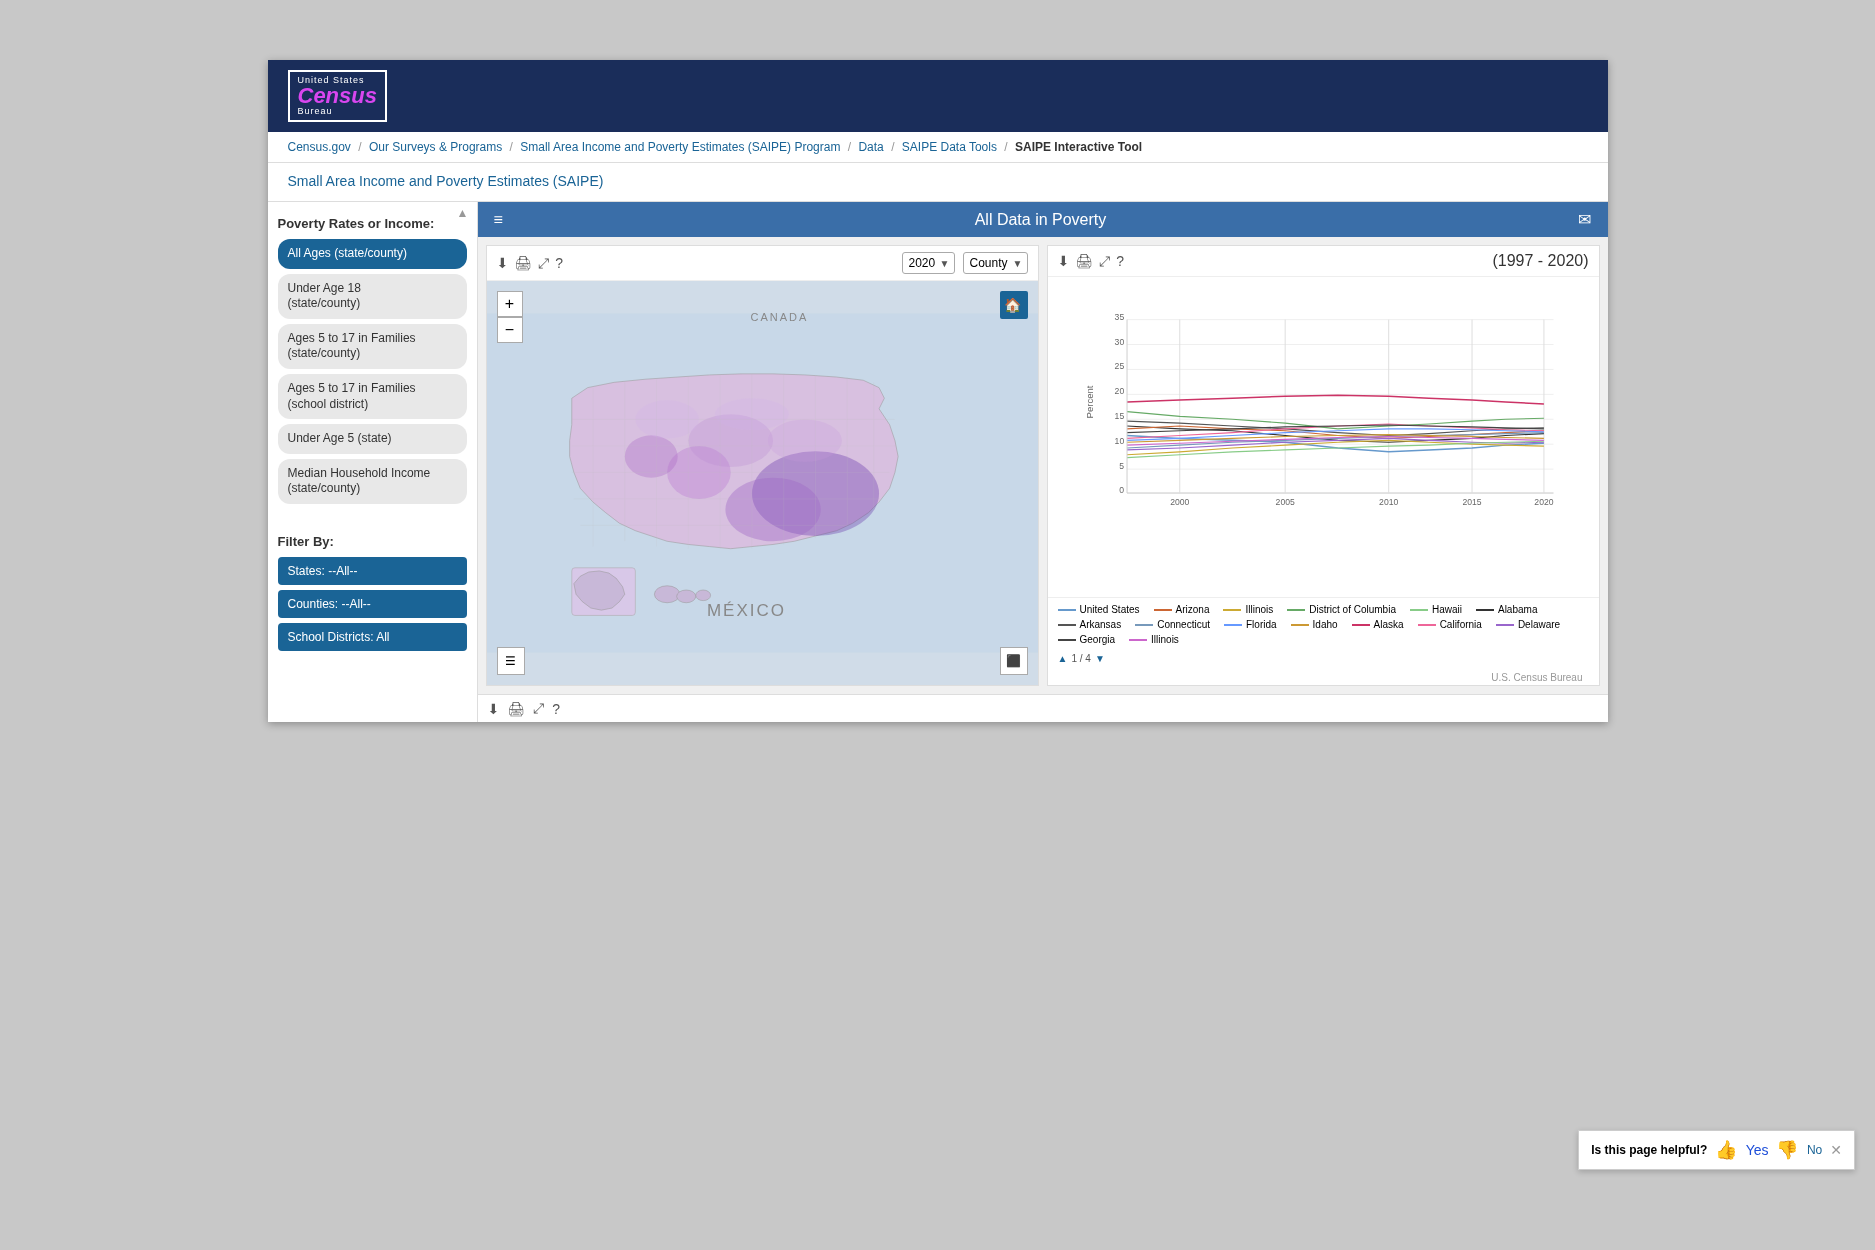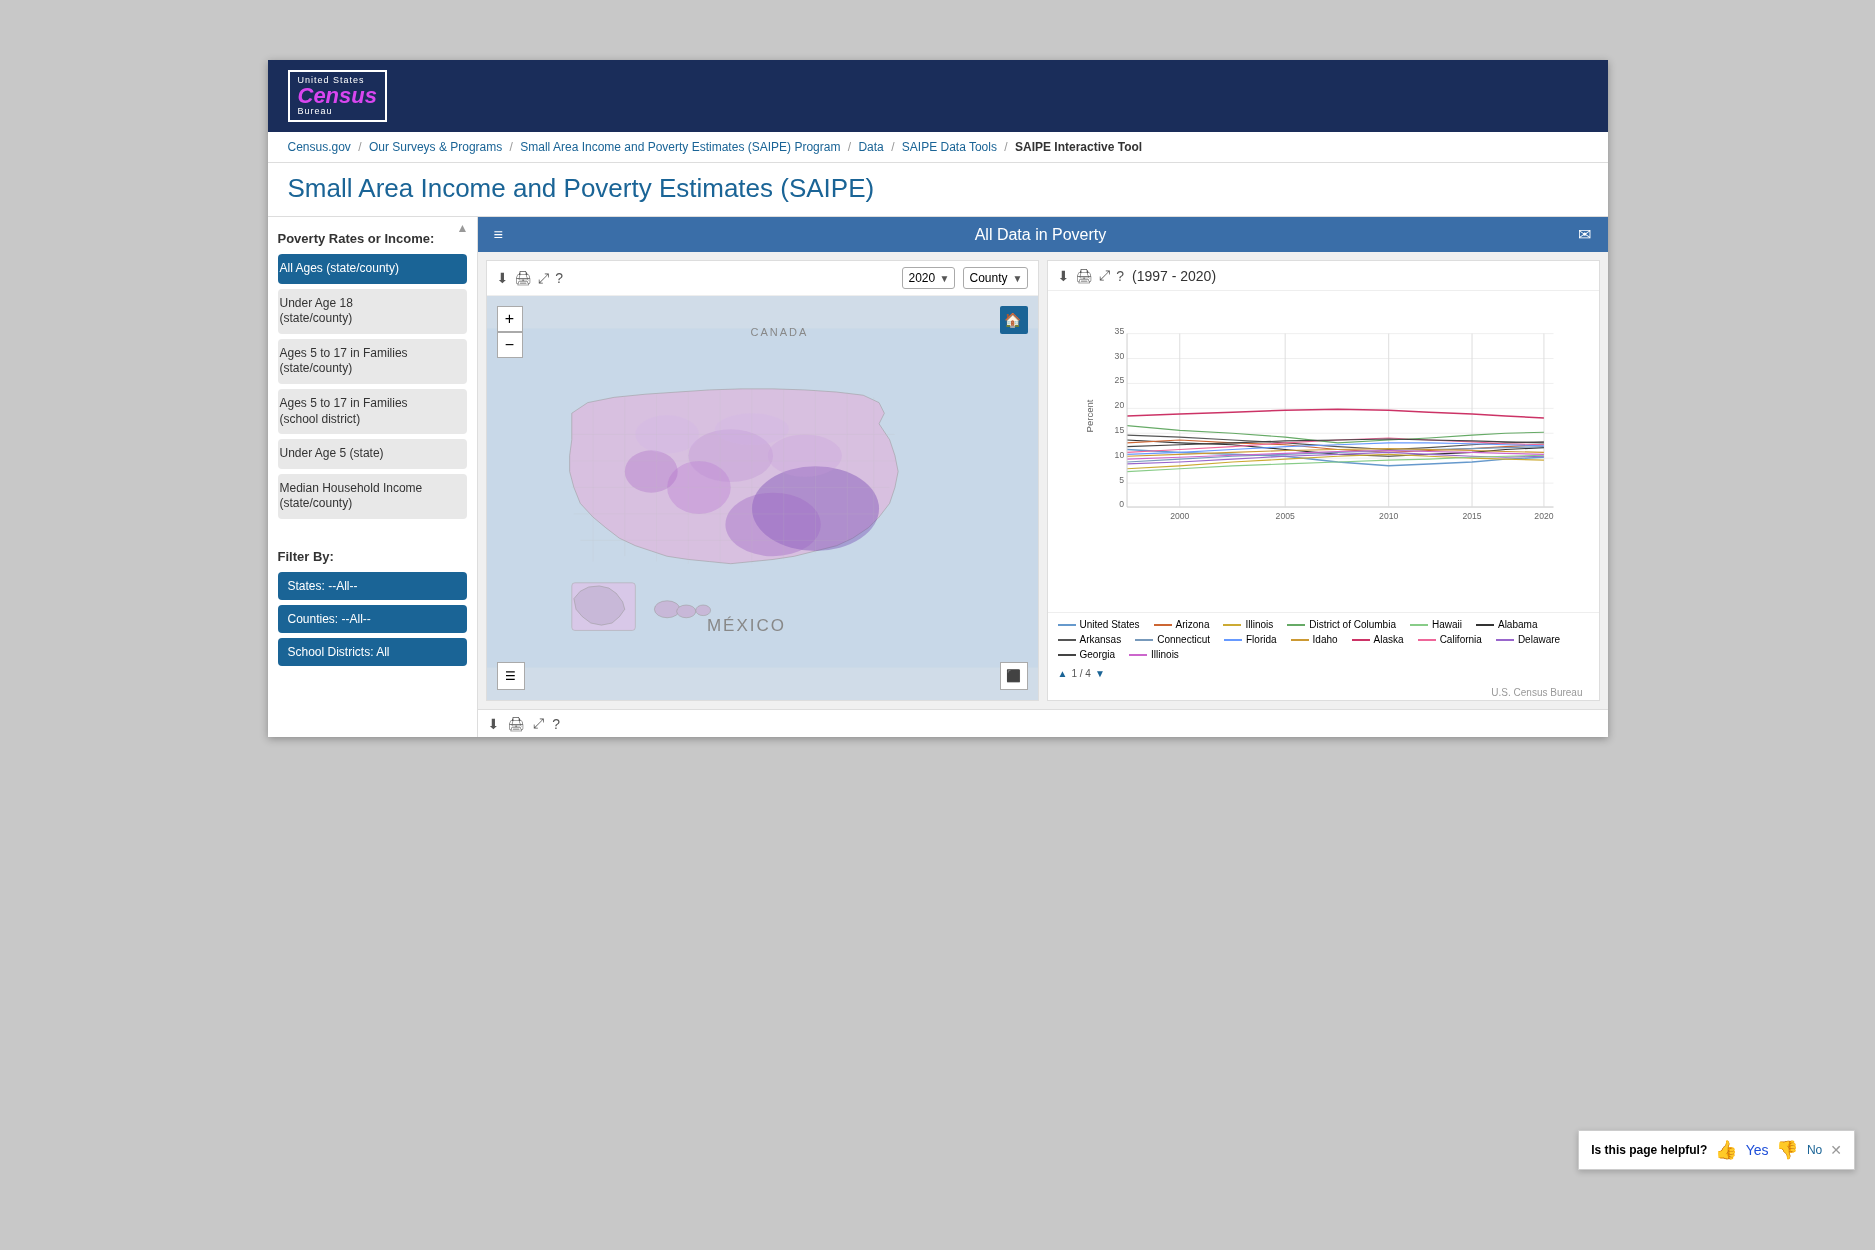--- a/index.html
+++ b/index.html
@@ -65,21 +65,21 @@
     .breadcrumb .current { font-weight: bold; color: #333; }
     .breadcrumb .sep { margin: 0 4px; color: #999; }
 
     
     .page-title-bar {
       background: #fff;
       padding: 10px 20px 12px 20px;
       border-bottom: 1px solid #ddd;
     }
     .page-title {
-      font-size: 26px;
+      font-size: 14px;
       color: #1a6496;
       font-weight: normal;
     }
 
     
     .main-layout {
       display: flex;
       background: #f0f0f0;
       min-height: 520px;
     }
@@ -105,24 +105,24 @@
     .sidebar-section-title {
       font-weight: bold;
       font-size: 13px;
       color: #333;
       margin-bottom: 8px;
       margin-top: 4px;
     }
     .sidebar-btn {
       display: block;
       width: 100%;
-      padding: 7px 2px;
+      padding: 7px 10px;
       margin-bottom: 5px;
       border: none;
-      border-radius: 4px;
+      border-radius: 12px;
       text-align: left;
       cursor: pointer;
       font-size: 12px;
       line-height: 1.3;
     }
     .sidebar-btn.active {
       background: #1a6496;
       color: #fff;
     }
     .sidebar-btn.inactive {
@@ -359,22 +359,22 @@
     }
     .chart-toolbar {
       display: flex;
       align-items: center;
       padding: 6px 10px;
       border-bottom: 1px solid #eee;
       gap: 8px;
     }
     .chart-title {
       flex: 1;
-      text-align: left;
-      font-size: 14px;
+      text-align: right;
+      font-size: 16px;
       color: #333;
     }
 
     .chart-body {
       flex: 1;
       padding: 10px;
       position: relative;
     }
 
     

